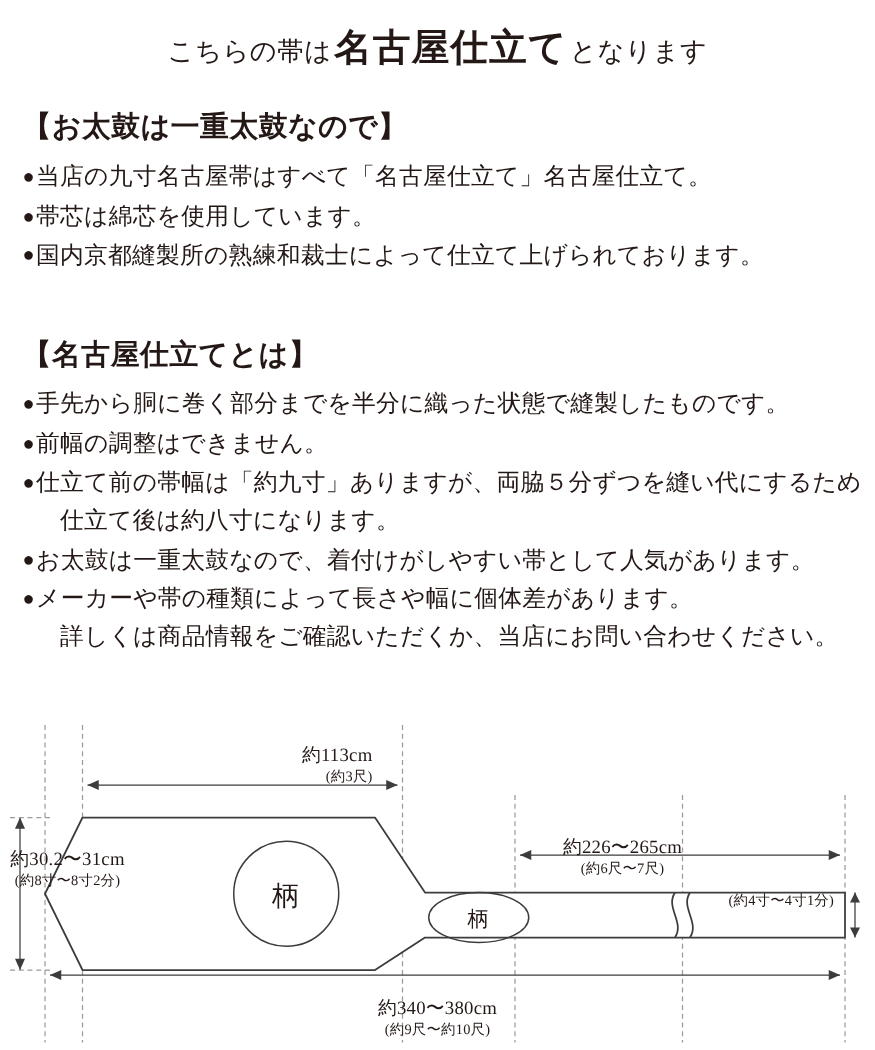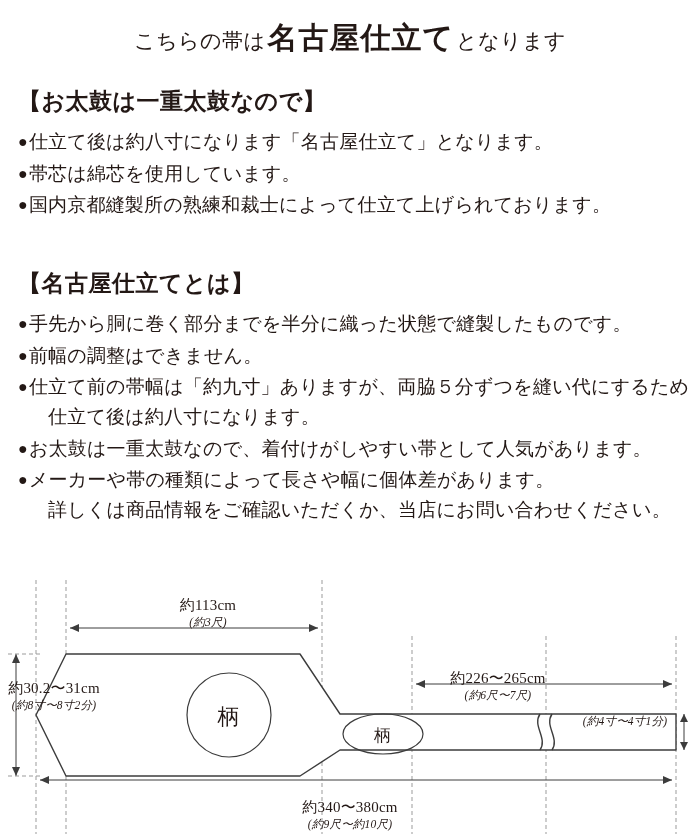--- a/index.html
+++ b/index.html
@@ -106,24 +106,23 @@
   }
   .dlabel .big {
     display: block;
     font-size: 15px;
     letter-spacing: 0.2px;
   }
   .dlabel .small {
     display: block;
     font-size: 11.5px;
     letter-spacing: 0.2px;
-    font-style: italic;
-  }
-
-  #lbl-113 { left: 118px; top: 30px; width: 180px; }
+  }
+
+  #lbl-113 { left: 118px; top: 30px; width: 180px; text-align: right; }
   #lbl-226 { left: 398px; top: 84px; width: 200px; margin-top: 19px; }
   #lbl-30 { left: 0px; top: 113px; width: 108px; }
   #lbl-15 { left: 560px; top: 148px; width: 130px; }
   #lbl-340 { left: 190px; top: 232px; width: 320px; }
 
   .motif-text {
     font-size: 22px;
     letter-spacing: 1px;
   }
   .motif-text-small {
@@ -137,21 +136,21 @@
 <div class="page">
 
   <div class="header">
     <span class="lead">こちらの帯は</span><span class="emph">名古屋仕立て</span><span class="tail">となります</span>
   </div>
 
   <div class="section" id="section-shop">
     <div class="section-title">【お太鼓は一重太鼓なので】</div>
     <ul class="bullet-list">
       <li>
-        <span class="dot">●</span><span>仕立て後は約八寸になります「名古屋仕立て」となります。</span>
+        <span class="dot">●</span><span>当店の九寸名古屋帯はすべて「名古屋仕立て」名古屋仕立て。</span>
       </li>
       <li>
         <span class="dot">●</span><span>帯芯は綿芯を使用しています。</span>
       </li>
       <li>
         <span class="dot">●</span><span>国内京都縫製所の熟練和裁士によって仕立て上げられております。</span>
       </li>
     </ul>
   </div>
 

